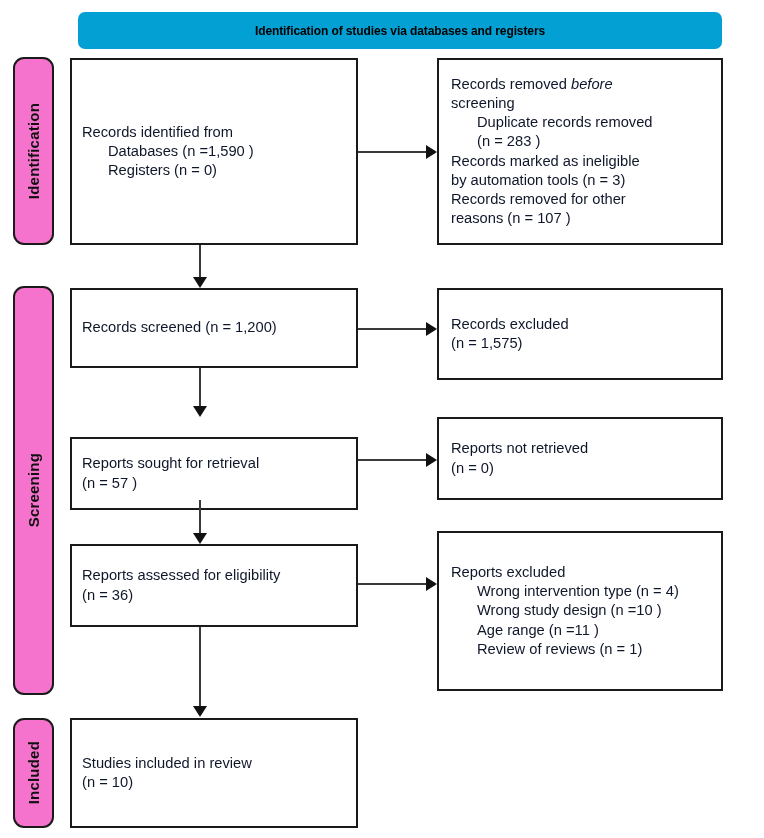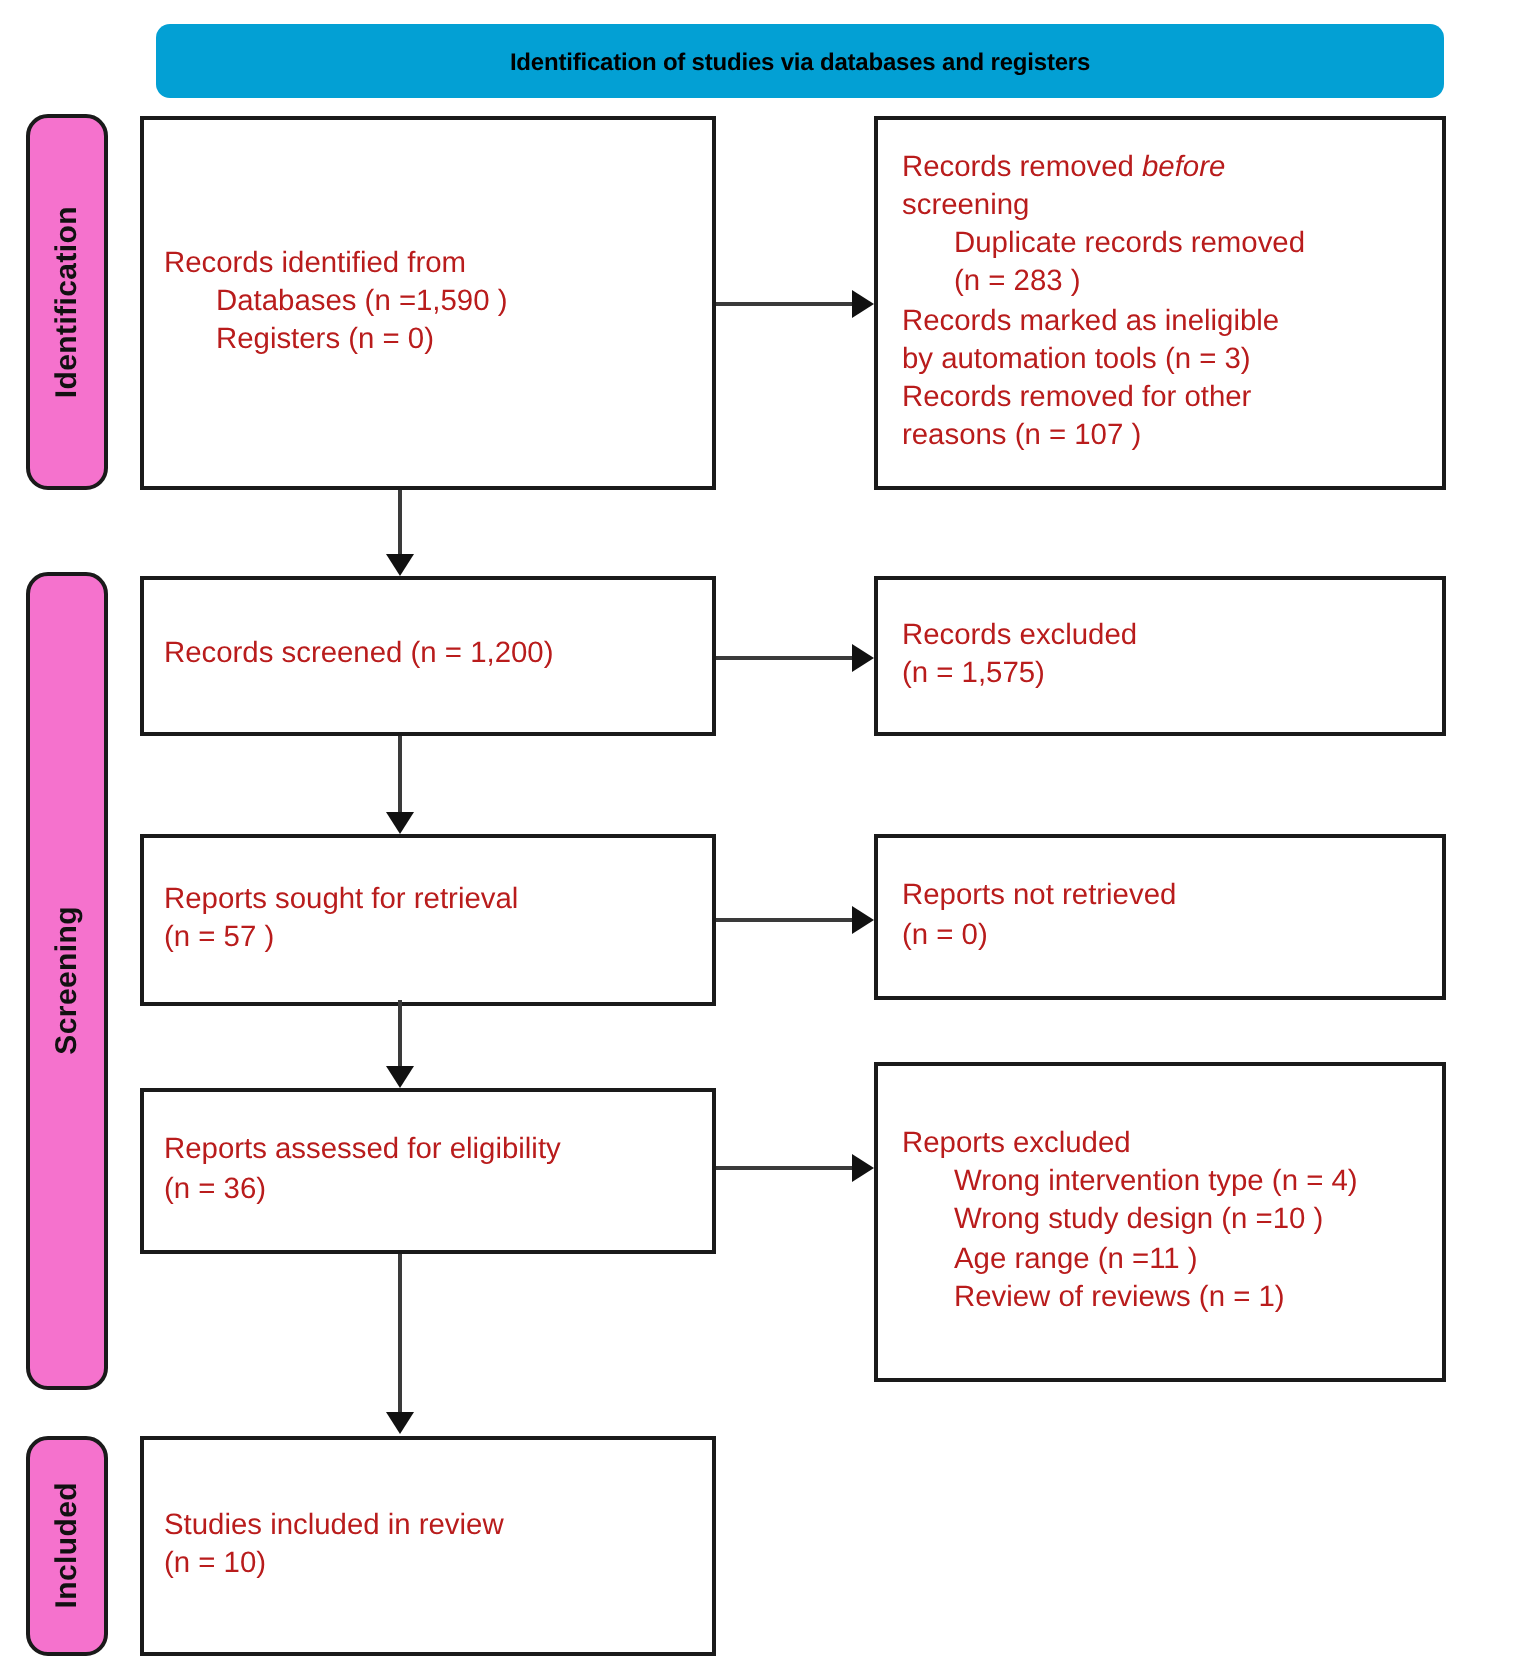--- a/index.html
+++ b/index.html
@@ -72,21 +72,21 @@
     box-sizing: border-box;
     display: flex;
     flex-direction: column;
     justify-content: center;
   }
   .box-inner {
     padding: 0 10px;
   }
   .line {
     font-size: 14.7px;
-    color: #b91c1c;
+    color: #0f172a;
     line-height: 1.30;
     white-space: pre;
   }
   .line.indent {
     padding-left: 26px;
   }
   .line .it {
     font-style: italic;
   }
 
@@ -163,34 +163,34 @@
 
   <div class="vline" style="left:199px; top:245px; height:32px;"></div>
   <div class="arrow-down" style="left:193px; top:277px;"></div>
 
   <div class="box" style="left:70px; top:288px; width:288px; height:80px;">
     <div class="box-inner">
       <div class="line">Records screened (n = 1,200)</div>
     </div>
   </div>
 
-  <div class="box" style="left:437px; top:288px; width:286px; height:80px;">
+  <div class="box" style="left:437px; top:288px; width:286px; height:92px;">
     <div class="box-inner" style="padding:0 12px;">
       <div class="line">Records excluded</div>
       <div class="line">(n = 1,575)</div>
     </div>
   </div>
 
   <div class="hline" style="left:358px; top:328px; width:68px;"></div>
   <div class="arrow-right" style="left:426px; top:322px;"></div>
 
   <div class="vline" style="left:199px; top:368px; height:38px;"></div>
   <div class="arrow-down" style="left:193px; top:406px;"></div>
 
-  <div class="box" style="left:70px; top:417px; width:288px; height:86px;">
+  <div class="box" style="left:70px; top:437px; width:288px; height:73px;">
     <div class="box-inner">
       <div class="line">Reports sought for retrieval</div>
       <div class="line">(n = 57 )</div>
     </div>
   </div>
 
   <div class="box" style="left:437px; top:417px; width:286px; height:83px;">
     <div class="box-inner" style="padding:0 12px;">
       <div class="line">Reports not retrieved</div>
       <div class="line">(n = 0)</div>

